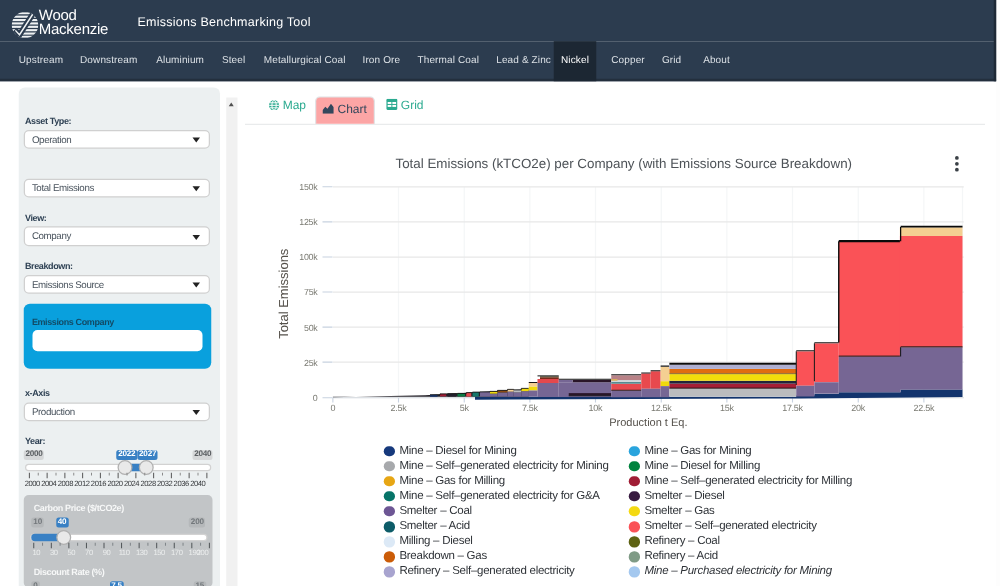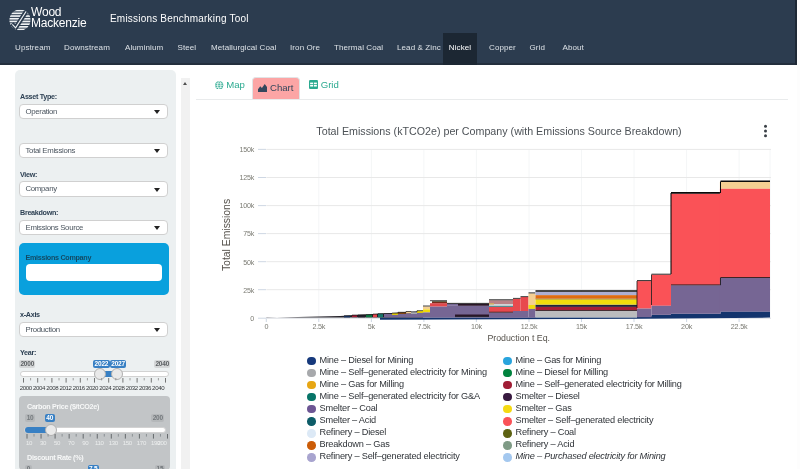--- a/index.html
+++ b/index.html
@@ -398,21 +398,21 @@
 <div class="leg" style="left:515.5px; top:391.05px;">Smelter – Diesel</div>
 <div class="dot" style="left:307px; top:404.90px; background:#6d5694"></div>
 <div class="leg" style="left:319.5px; top:403.10px;">Smelter – Coal</div>
 <div class="dot" style="left:503px; top:404.90px; background:#f4d912"></div>
 <div class="leg" style="left:515.5px; top:403.10px;">Smelter – Gas</div>
 <div class="dot" style="left:307px; top:416.95px; background:#0d5c68"></div>
 <div class="leg" style="left:319.5px; top:415.15px;">Smelter – Acid</div>
 <div class="dot" style="left:503px; top:416.95px; background:#fa5257"></div>
 <div class="leg" style="left:515.5px; top:415.15px;">Smelter – Self–generated electricity</div>
 <div class="dot" style="left:307px; top:429.00px; background:#dce9f6"></div>
-<div class="leg" style="left:319.5px; top:427.20px;">Refinery – Diesel</div>
+<div class="leg" style="left:319.5px; top:427.20px;">Milling – Diesel</div>
 <div class="dot" style="left:503px; top:429.00px; background:#5d6212"></div>
 <div class="leg" style="left:515.5px; top:427.20px;">Refinery – Coal</div>
 <div class="dot" style="left:307px; top:441.05px; background:#cb5c08"></div>
 <div class="leg" style="left:319.5px; top:439.25px;">Breakdown – Gas</div>
 <div class="dot" style="left:503px; top:441.05px; background:#7f9b86"></div>
 <div class="leg" style="left:515.5px; top:439.25px;">Refinery – Acid</div>
 <div class="dot" style="left:307px; top:453.10px; background:#a8a4cf"></div>
 <div class="leg" style="left:319.5px; top:451.30px;">Refinery – Self–generated electricity</div>
 <div class="dot" style="left:503px; top:453.10px; background:#a4c8ef"></div>
 <div class="leg" style="left:515.5px; top:451.30px;font-style:italic;">Mine – Purchased electricity for Mining</div>

